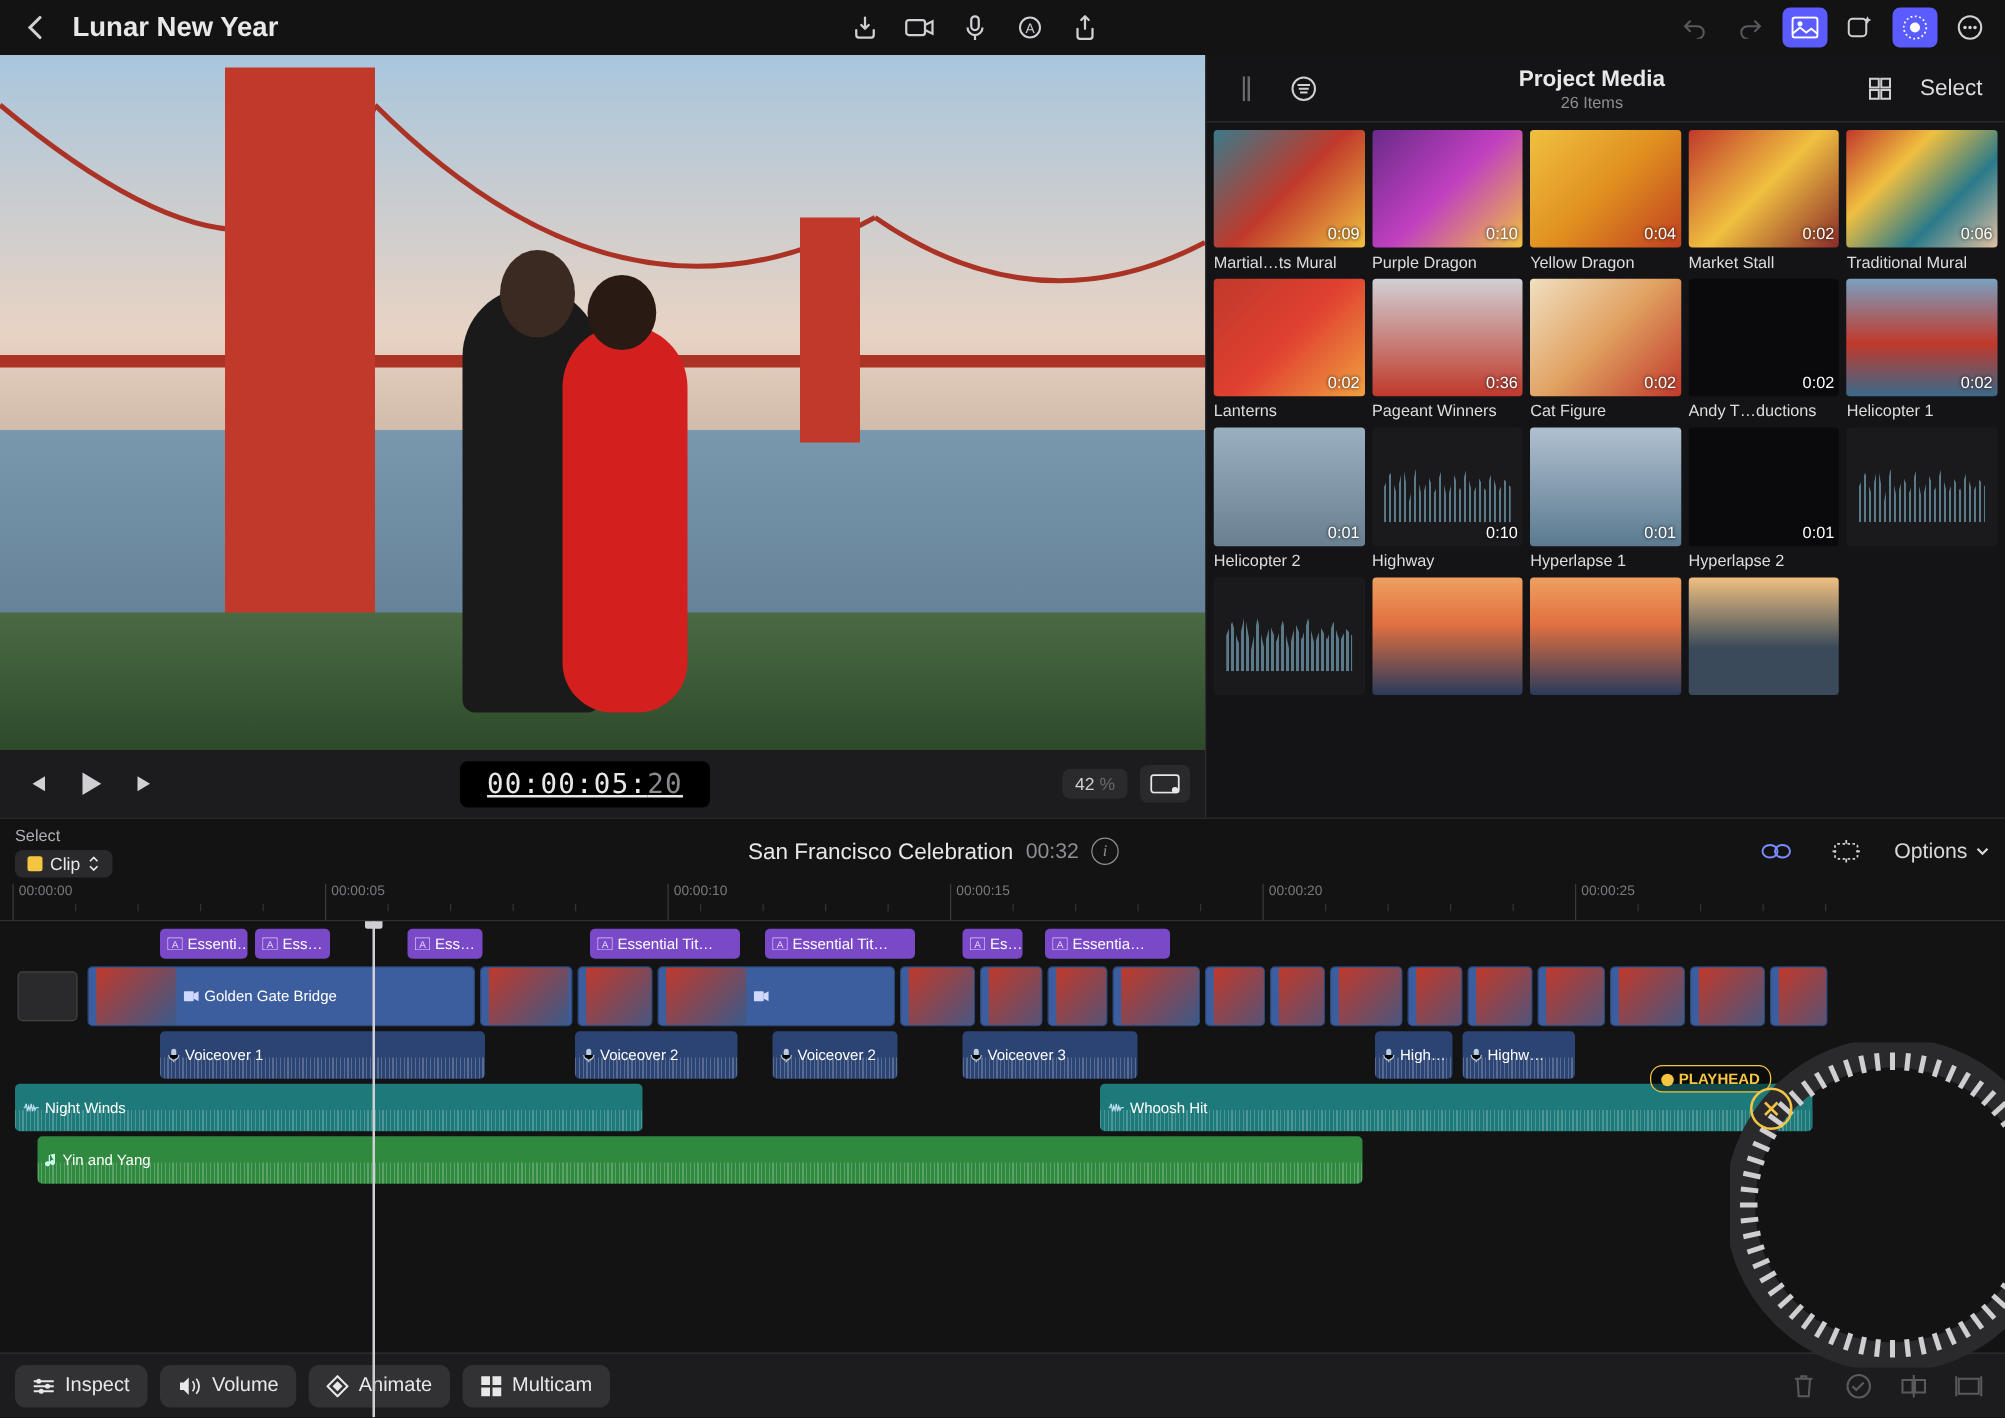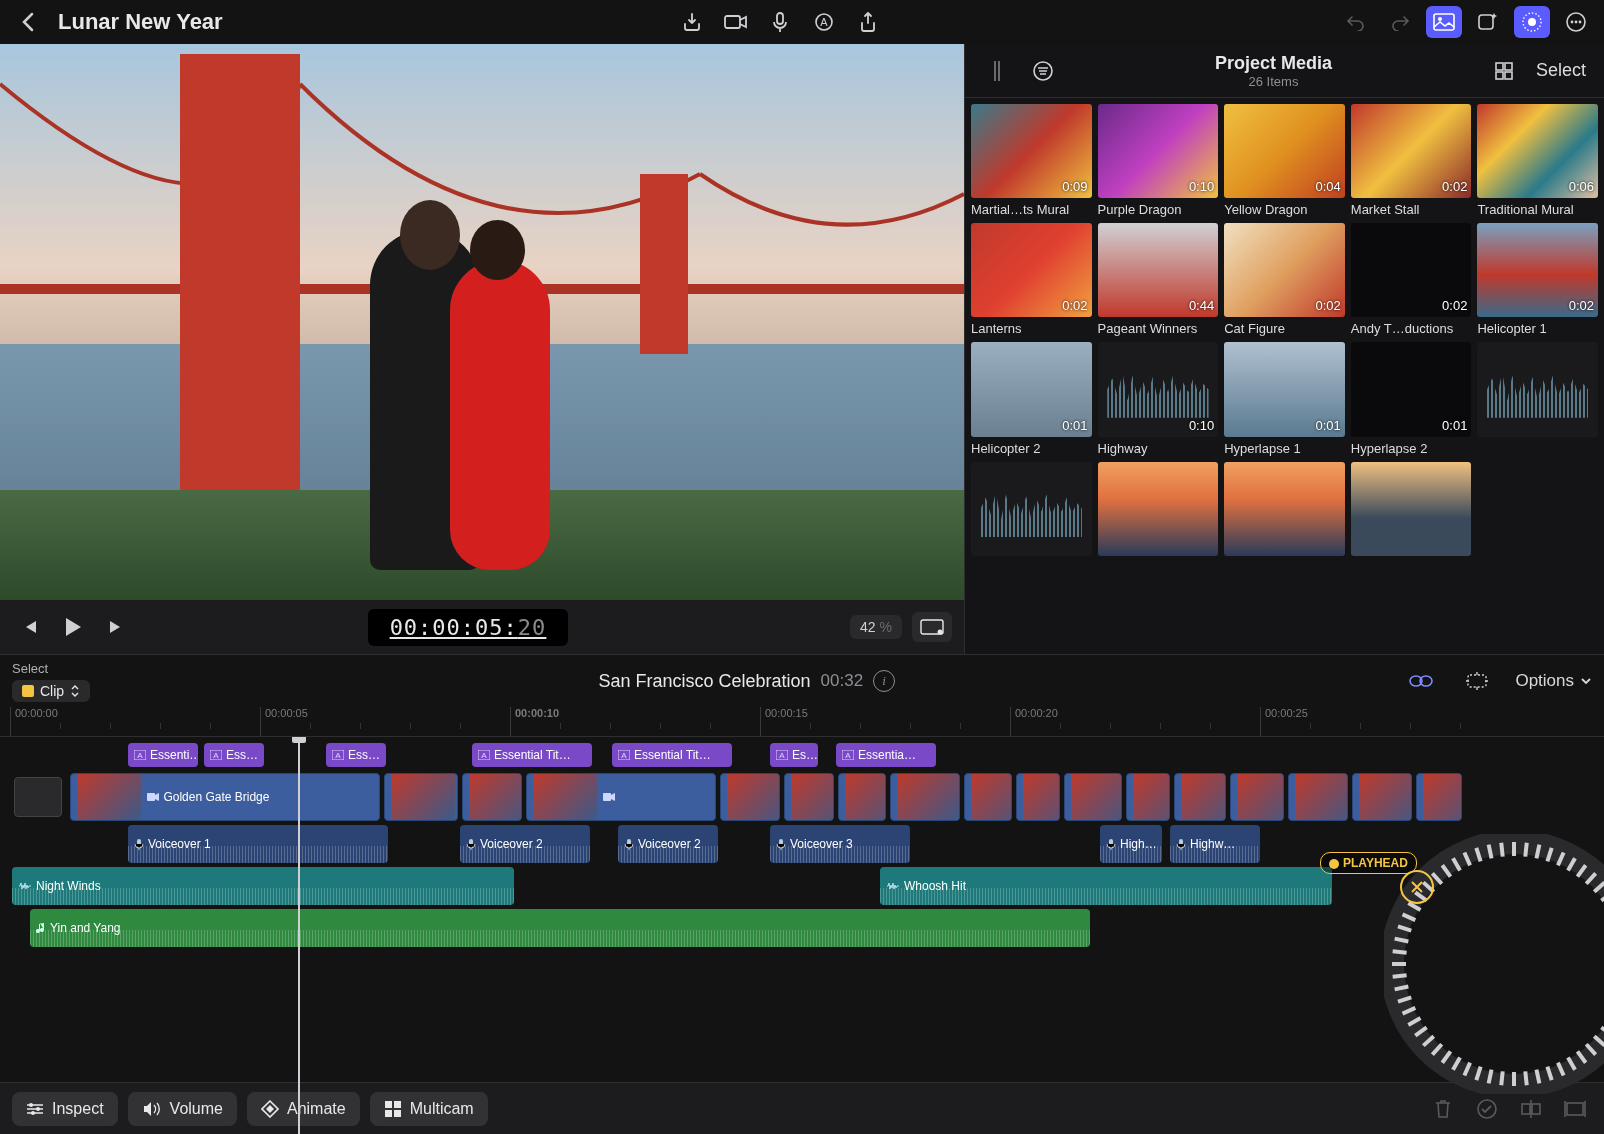--- a/index.html
+++ b/index.html
@@ -325,21 +325,21 @@
             <div class="clip-label">Traditional Mural</div>
           </div>
           <div class="clip">
             <div class="thumb th-lantern">
               <div class="dur">0:02</div>
             </div>
             <div class="clip-label">Lanterns</div>
           </div>
           <div class="clip">
             <div class="thumb th-pageant">
-              <div class="dur">0:44</div>
+              <div class="dur">0:36</div>
             </div>
             <div class="clip-label">Pageant Winners</div>
           </div>
           <div class="clip">
             <div class="thumb th-cat">
               <div class="dur">0:02</div>
             </div>
             <div class="clip-label">Cat Figure</div>
           </div>
           <div class="clip">
@@ -446,21 +446,21 @@
       <div class="tick" style="left: 10px;">00:00:00</div>
       <div class="subtick" style="left: 60px;"></div>
       <div class="subtick" style="left: 110px;"></div>
       <div class="subtick" style="left: 160px;"></div>
       <div class="subtick" style="left: 210px;"></div>
       <div class="tick" style="left: 260px;">00:00:05</div>
       <div class="subtick" style="left: 310px;"></div>
       <div class="subtick" style="left: 360px;"></div>
       <div class="subtick" style="left: 410px;"></div>
       <div class="subtick" style="left: 460px;"></div>
-      <div class="tick" style="left: 510px; font-weight: bold;">00:00:10</div>
+      <div class="tick" style="left: 534px;">00:00:10</div>
       <div class="subtick" style="left: 560px;"></div>
       <div class="subtick" style="left: 610px;"></div>
       <div class="subtick" style="left: 660px;"></div>
       <div class="subtick" style="left: 710px;"></div>
       <div class="tick" style="left: 760px;">00:00:15</div>
       <div class="subtick" style="left: 810px;"></div>
       <div class="subtick" style="left: 860px;"></div>
       <div class="subtick" style="left: 910px;"></div>
       <div class="subtick" style="left: 960px;"></div>
       <div class="tick" style="left: 1010px;">00:00:20</div>
@@ -678,21 +678,21 @@
     <div class="track h38" id="track-sfx">
         <div class="tl-clip audio-sfx" style="left: 12px; width: 502px;">
           <span>
             <svg width="14" height="10" viewBox="0 0 14 10">
               <path d="M1 5h1l1-3 1 6 1-4 1 3 1-5 1 6 1-4 1 3 1-2h2" stroke="#bde" stroke-width="1" fill="none"></path>
             </svg>
           </span>
           <span class="lbl">Night Winds</span>
           <div class="wave"></div>
         </div>
-        <div class="tl-clip audio-sfx" style="left: 880px; width: 452px;">
+        <div class="tl-clip audio-sfx" style="left: 880px; width: 570px;">
           <span>
             <svg width="14" height="10" viewBox="0 0 14 10">
               <path d="M1 5h1l1-3 1 6 1-4 1 3 1-5 1 6 1-4 1 3 1-2h2" stroke="#bde" stroke-width="1" fill="none"></path>
             </svg>
           </span>
           <span class="lbl">Whoosh Hit</span>
           <div class="wave"></div>
         </div>
       </div>
 

